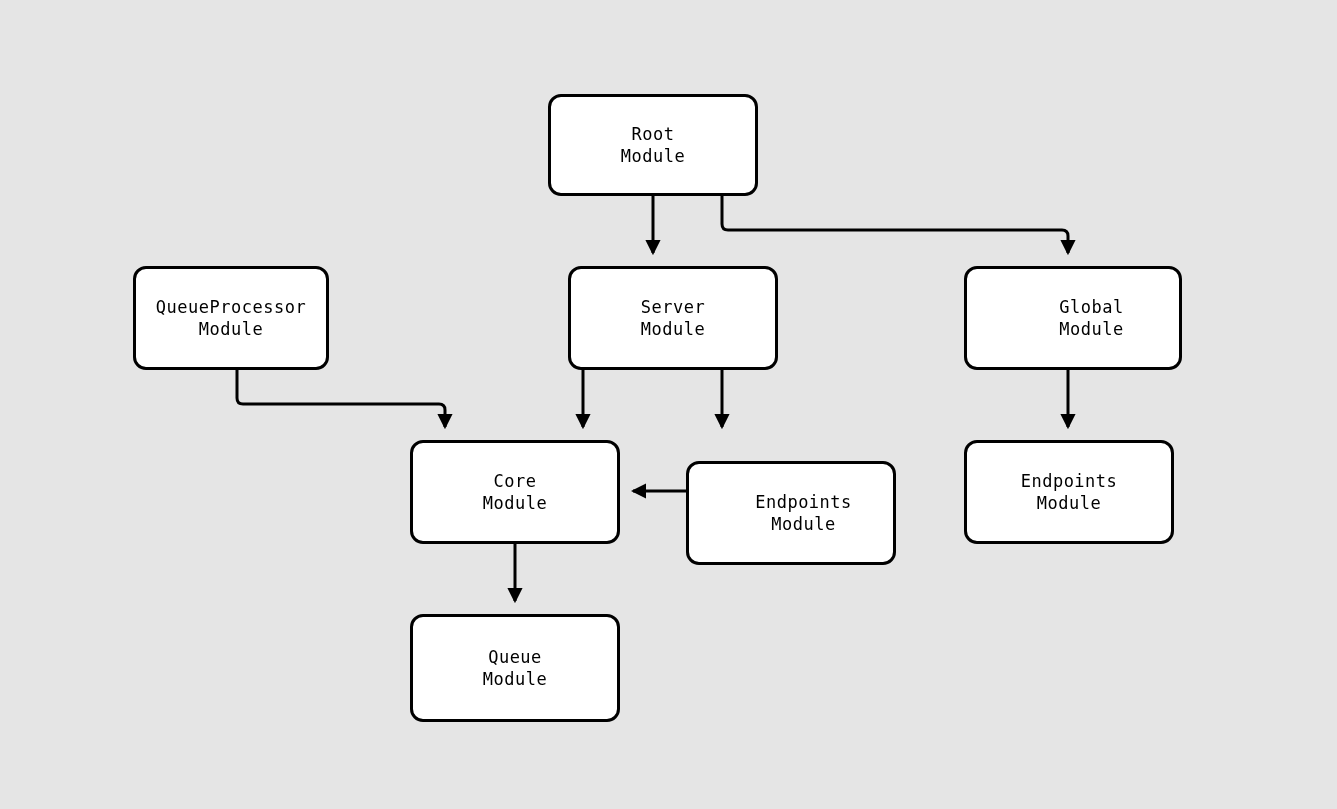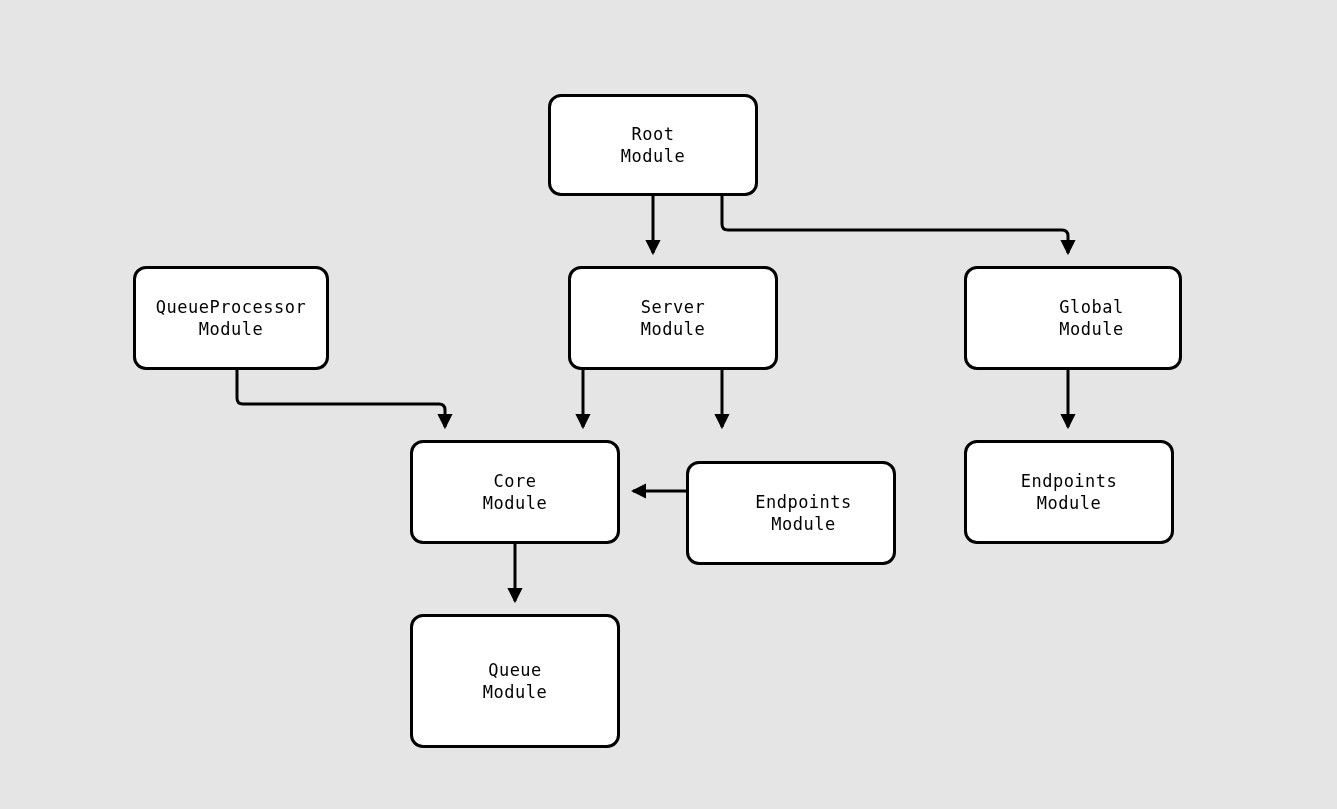--- a/index.html
+++ b/index.html
@@ -102,18 +102,18 @@
   <div class="node" style="left:686px; top:461px; width:210px; height:104px;padding-left:25px;">
     <span class="node-line">Endpoints</span>
     <span class="node-line">Module</span>
   </div>
 
   <div class="node" style="left:964px; top:440px; width:210px; height:104px;">
     <span class="node-line">Endpoints</span>
     <span class="node-line">Module</span>
   </div>
 
-  <div class="node" style="left:410px; top:614px; width:210px; height:134px;">
+  <div class="node" style="left:410px; top:614px; width:210px; height:108px;">
     <span class="node-line">Queue</span>
     <span class="node-line">Module</span>
   </div>
 
 </div>
 
 </body></html>

